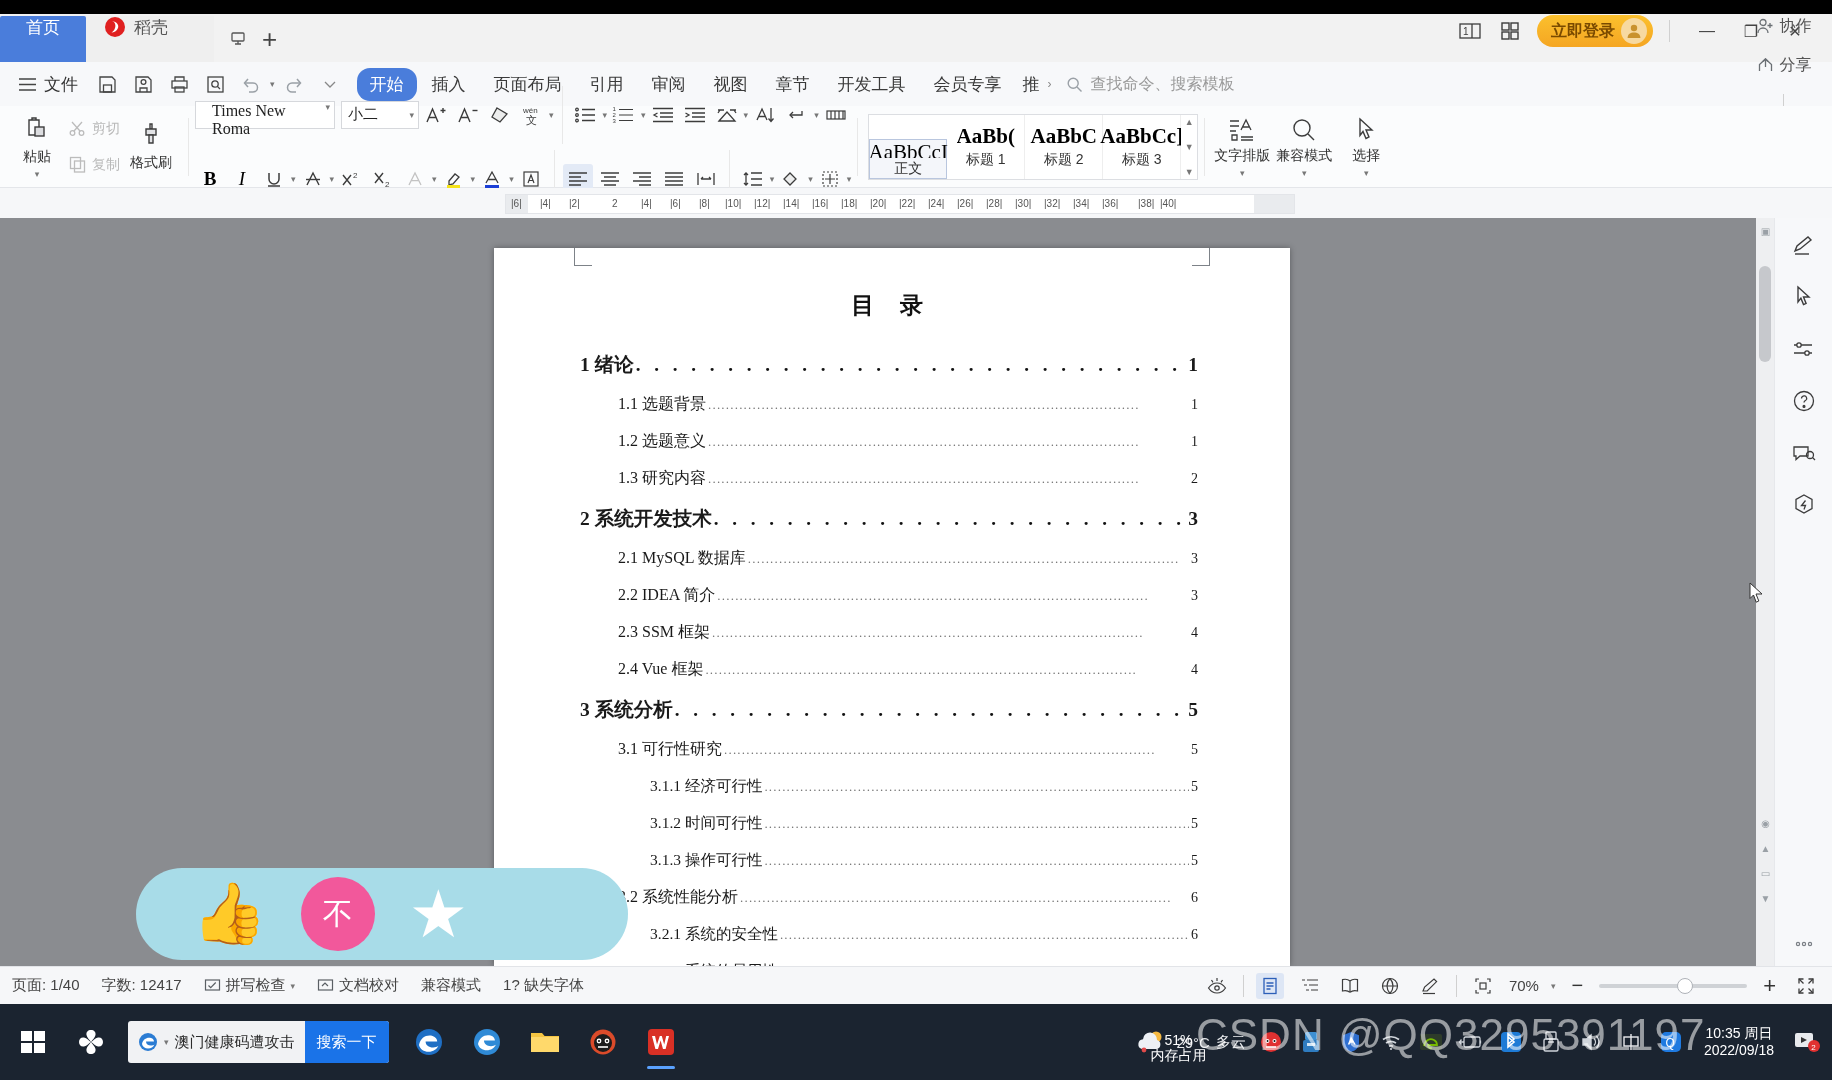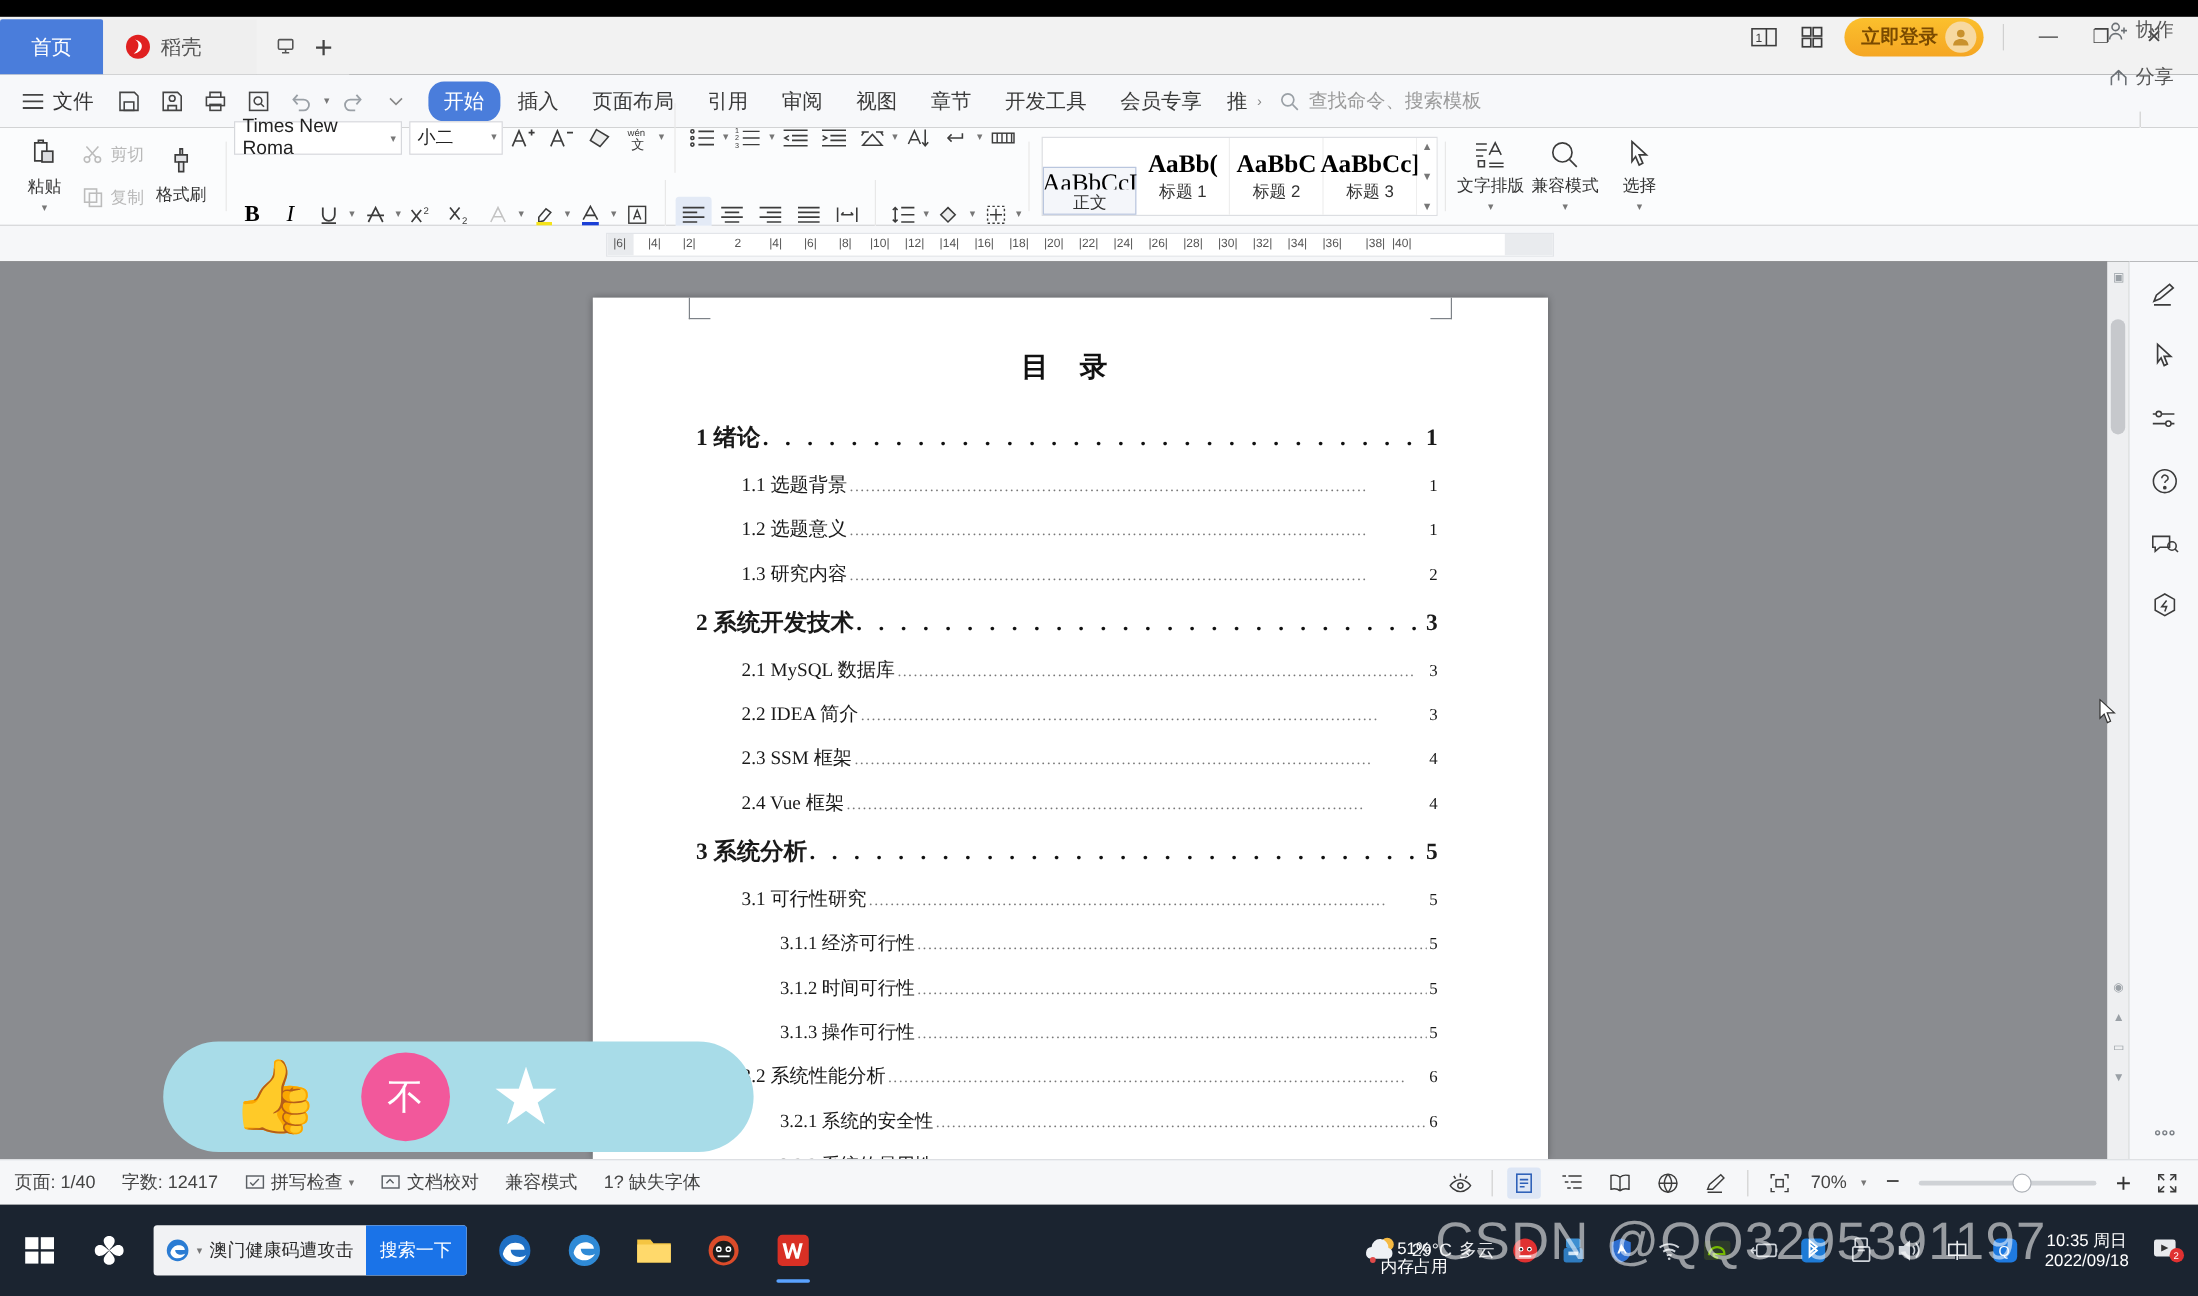--- a/index.html
+++ b/index.html
@@ -12,21 +12,21 @@
   #app { position: relative; width: 1832px; height: 1080px; }
 
   
   .titlebar {
     position: absolute; left: 0; top: 0; width: 1832px; height: 62px;
     background: #f2f2f2;
     display: flex; align-items: flex-end;
   }
   .tabs { display: flex; align-items: flex-end; height: 62px; }
   .tab {
-    height: 46px; display: flex; align-items: center; gap: 8px;
+    height: 46px; display: flex; align-items: flex-start; gap: 8px;
     padding: 0 18px; font-size: 17px; color: #333;
     position: relative; white-space: nowrap;
   }
   .tab.home {
     background: #4a7ddb; color: #fff; width: 86px; justify-content: center;
     border-radius: 2px 2px 0 0; height: 46px; font-size: 17px;
   }
   .tab.home::before{
     content:""; position:absolute; left:-12px; top:6px; width:10px; height:34px;
     background:#1f3a68; border-radius:3px;
@@ -93,24 +93,24 @@
     display: flex; flex-direction: column; align-items: center; justify-content: center;
     width: 62px; height: 74px; font-size: 14px; color: #333; gap: 3px;
   }
   .stack2 { display: flex; flex-direction: column; justify-content: center; gap: 6px; height: 74px; }
   .minibtn { display: flex; align-items: center; gap: 5px; font-size: 14px; color: #b9b9b9; height: 30px; }
   .row { display: flex; align-items: center; gap: 2px; }
   .ic { display: inline-flex; align-items: center; justify-content: center; }
   .tb { width: 30px; height: 30px; display: flex; align-items: center; justify-content: center; border-radius: 3px; }
   .tb.on { background: #e3eaf6; }
   .fontsel {
-    display: flex; align-items: center; justify-content: space-between;
+    display: flex; justify-content: space-between;
     width: 140px; height: 28px; border: 1px solid #d6d8dc; background: #fff;
-    font-size: 16px; color: #222; padding: 0 4px 0 6px;
-    font-family: Liberation Sans, sans-serif;
+    font-size: 16px; color: #222; padding: 0 4px 0 16px;
+    font-family: Liberation Serif, serif;
   }
   .sizesel {
     display: flex; align-items: center; justify-content: space-between;
     width: 78px; height: 28px; border: 1px solid #d6d8dc; background: #fff;
     font-size: 15px; color: #222; padding: 0 4px 0 6px; margin-left: 4px;
   }
   .fmt-b { font-weight: bold; font-size: 19px; font-family: "Liberation Serif", serif; }
   .fmt-i { font-style: italic; font-size: 19px; font-family: "Liberation Serif", serif; }
   .caret { font-size: 9px; color: #777; }
 

